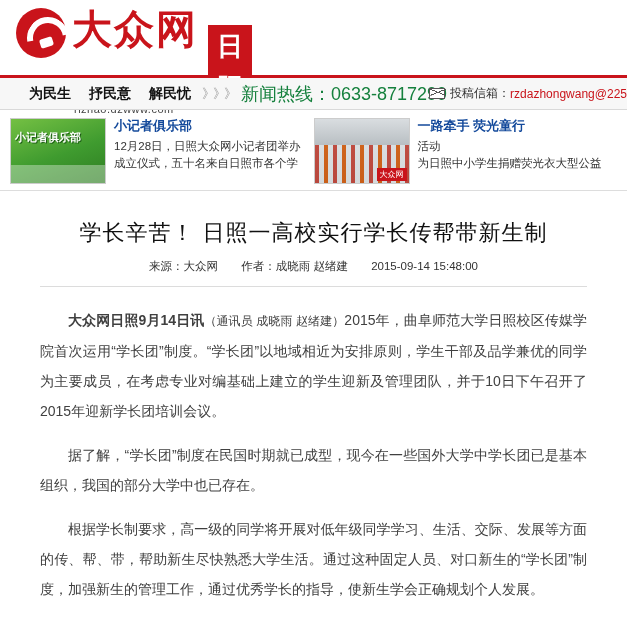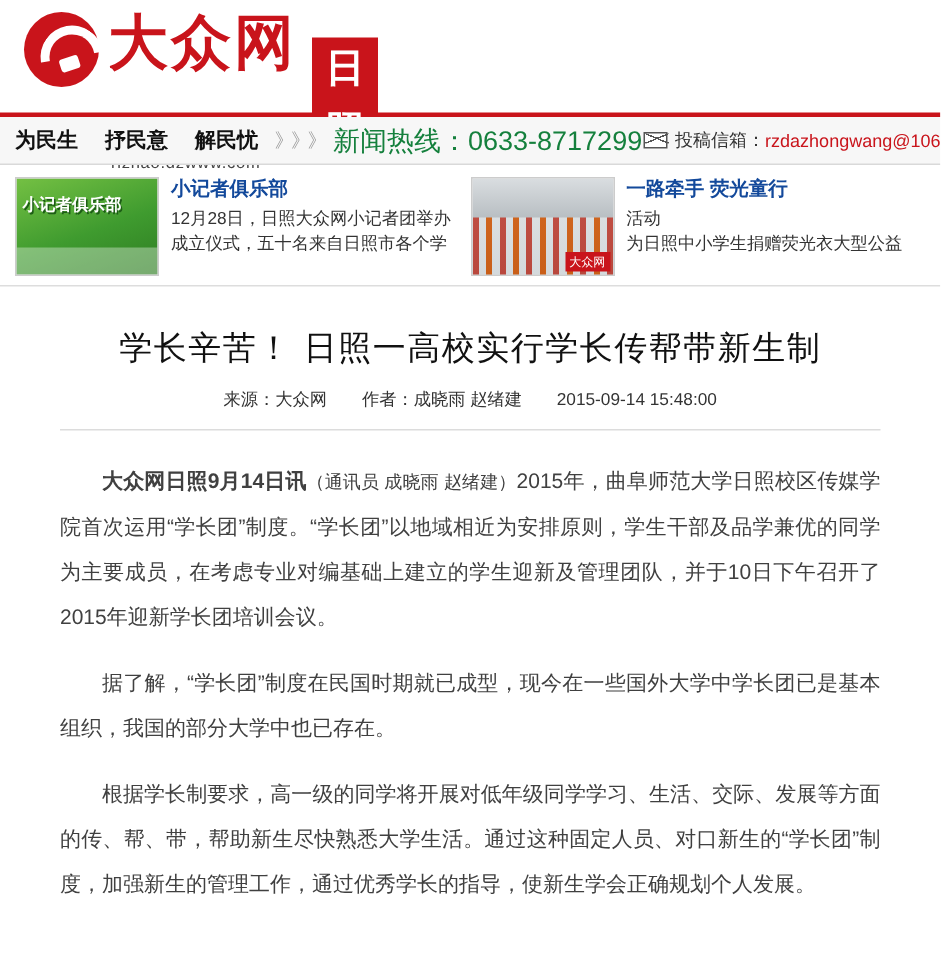--- a/index.html
+++ b/index.html
@@ -98,21 +98,21 @@
     letter-spacing: 0.5px;
   }
 
   
   .navbar {
     height: 32px;
     background: #f7f7f7;
     border-bottom: 1px solid #d9d9d9;
     display: flex;
     align-items: center;
-    padding-left: 1px;
+    padding-left: 20px;
     font-size: 14px;
     color: #1a1a1a;
     position: relative;
   }
   .nav-item {
     padding: 0 9px;
     font-weight: bold;
     font-size: 14px;
     color: #111111;
     cursor: pointer;
@@ -297,21 +297,21 @@
 
   <div class="navbar">
     <div class="nav-item">为民生</div>
     <div class="nav-item">抒民意</div>
     <div class="nav-item">解民忧</div>
     <div class="nav-arrows">》》》</div>
     <div class="nav-hotline">新闻热线：0633-8717299</div>
     <div class="nav-mail">
       <span class="mail-icon"></span>
       <span>投稿信箱：</span>
-      <span class="mail-addr">rzdazhongwang@106</span>
+      <span class="mail-addr">rzdazhongwang@225</span>
     </div>
   </div>
 
   <div class="promo">
 
     <div class="promo-card">
       <div class="promo-thumb thumb-a">
         <div class="t-title">小记者俱乐部</div>
         <div class="t-strip"></div>
       </div>

